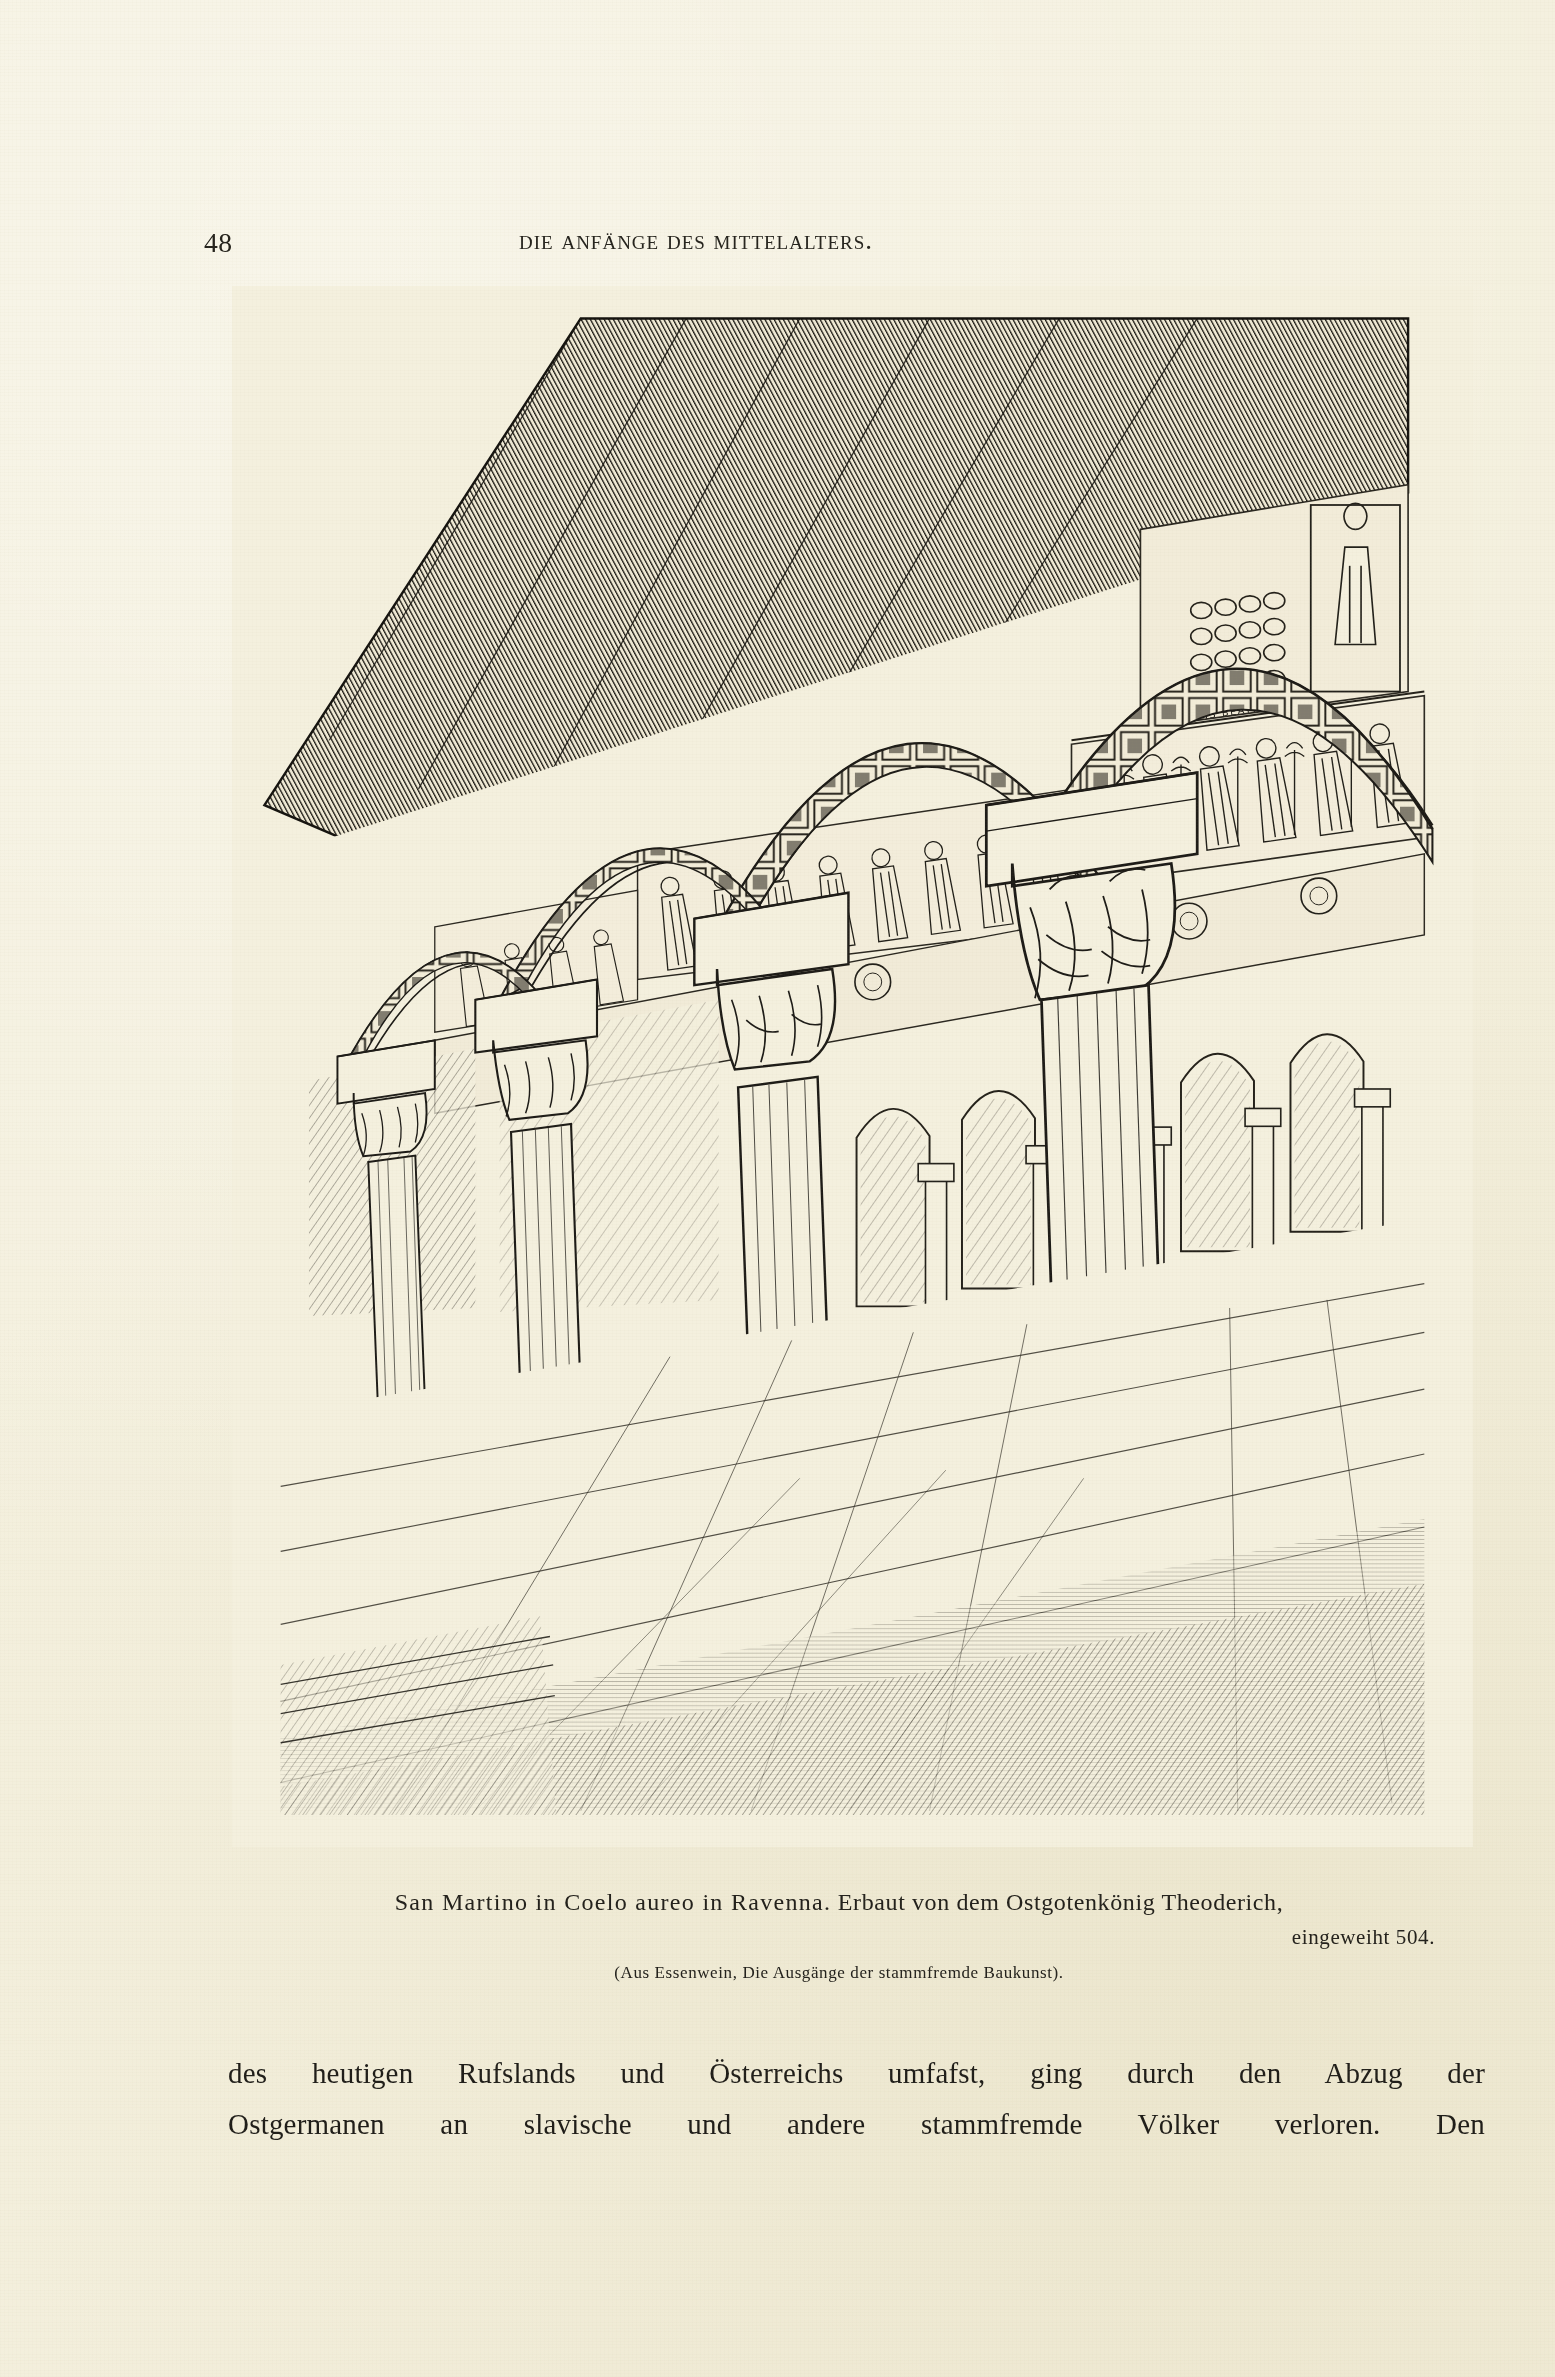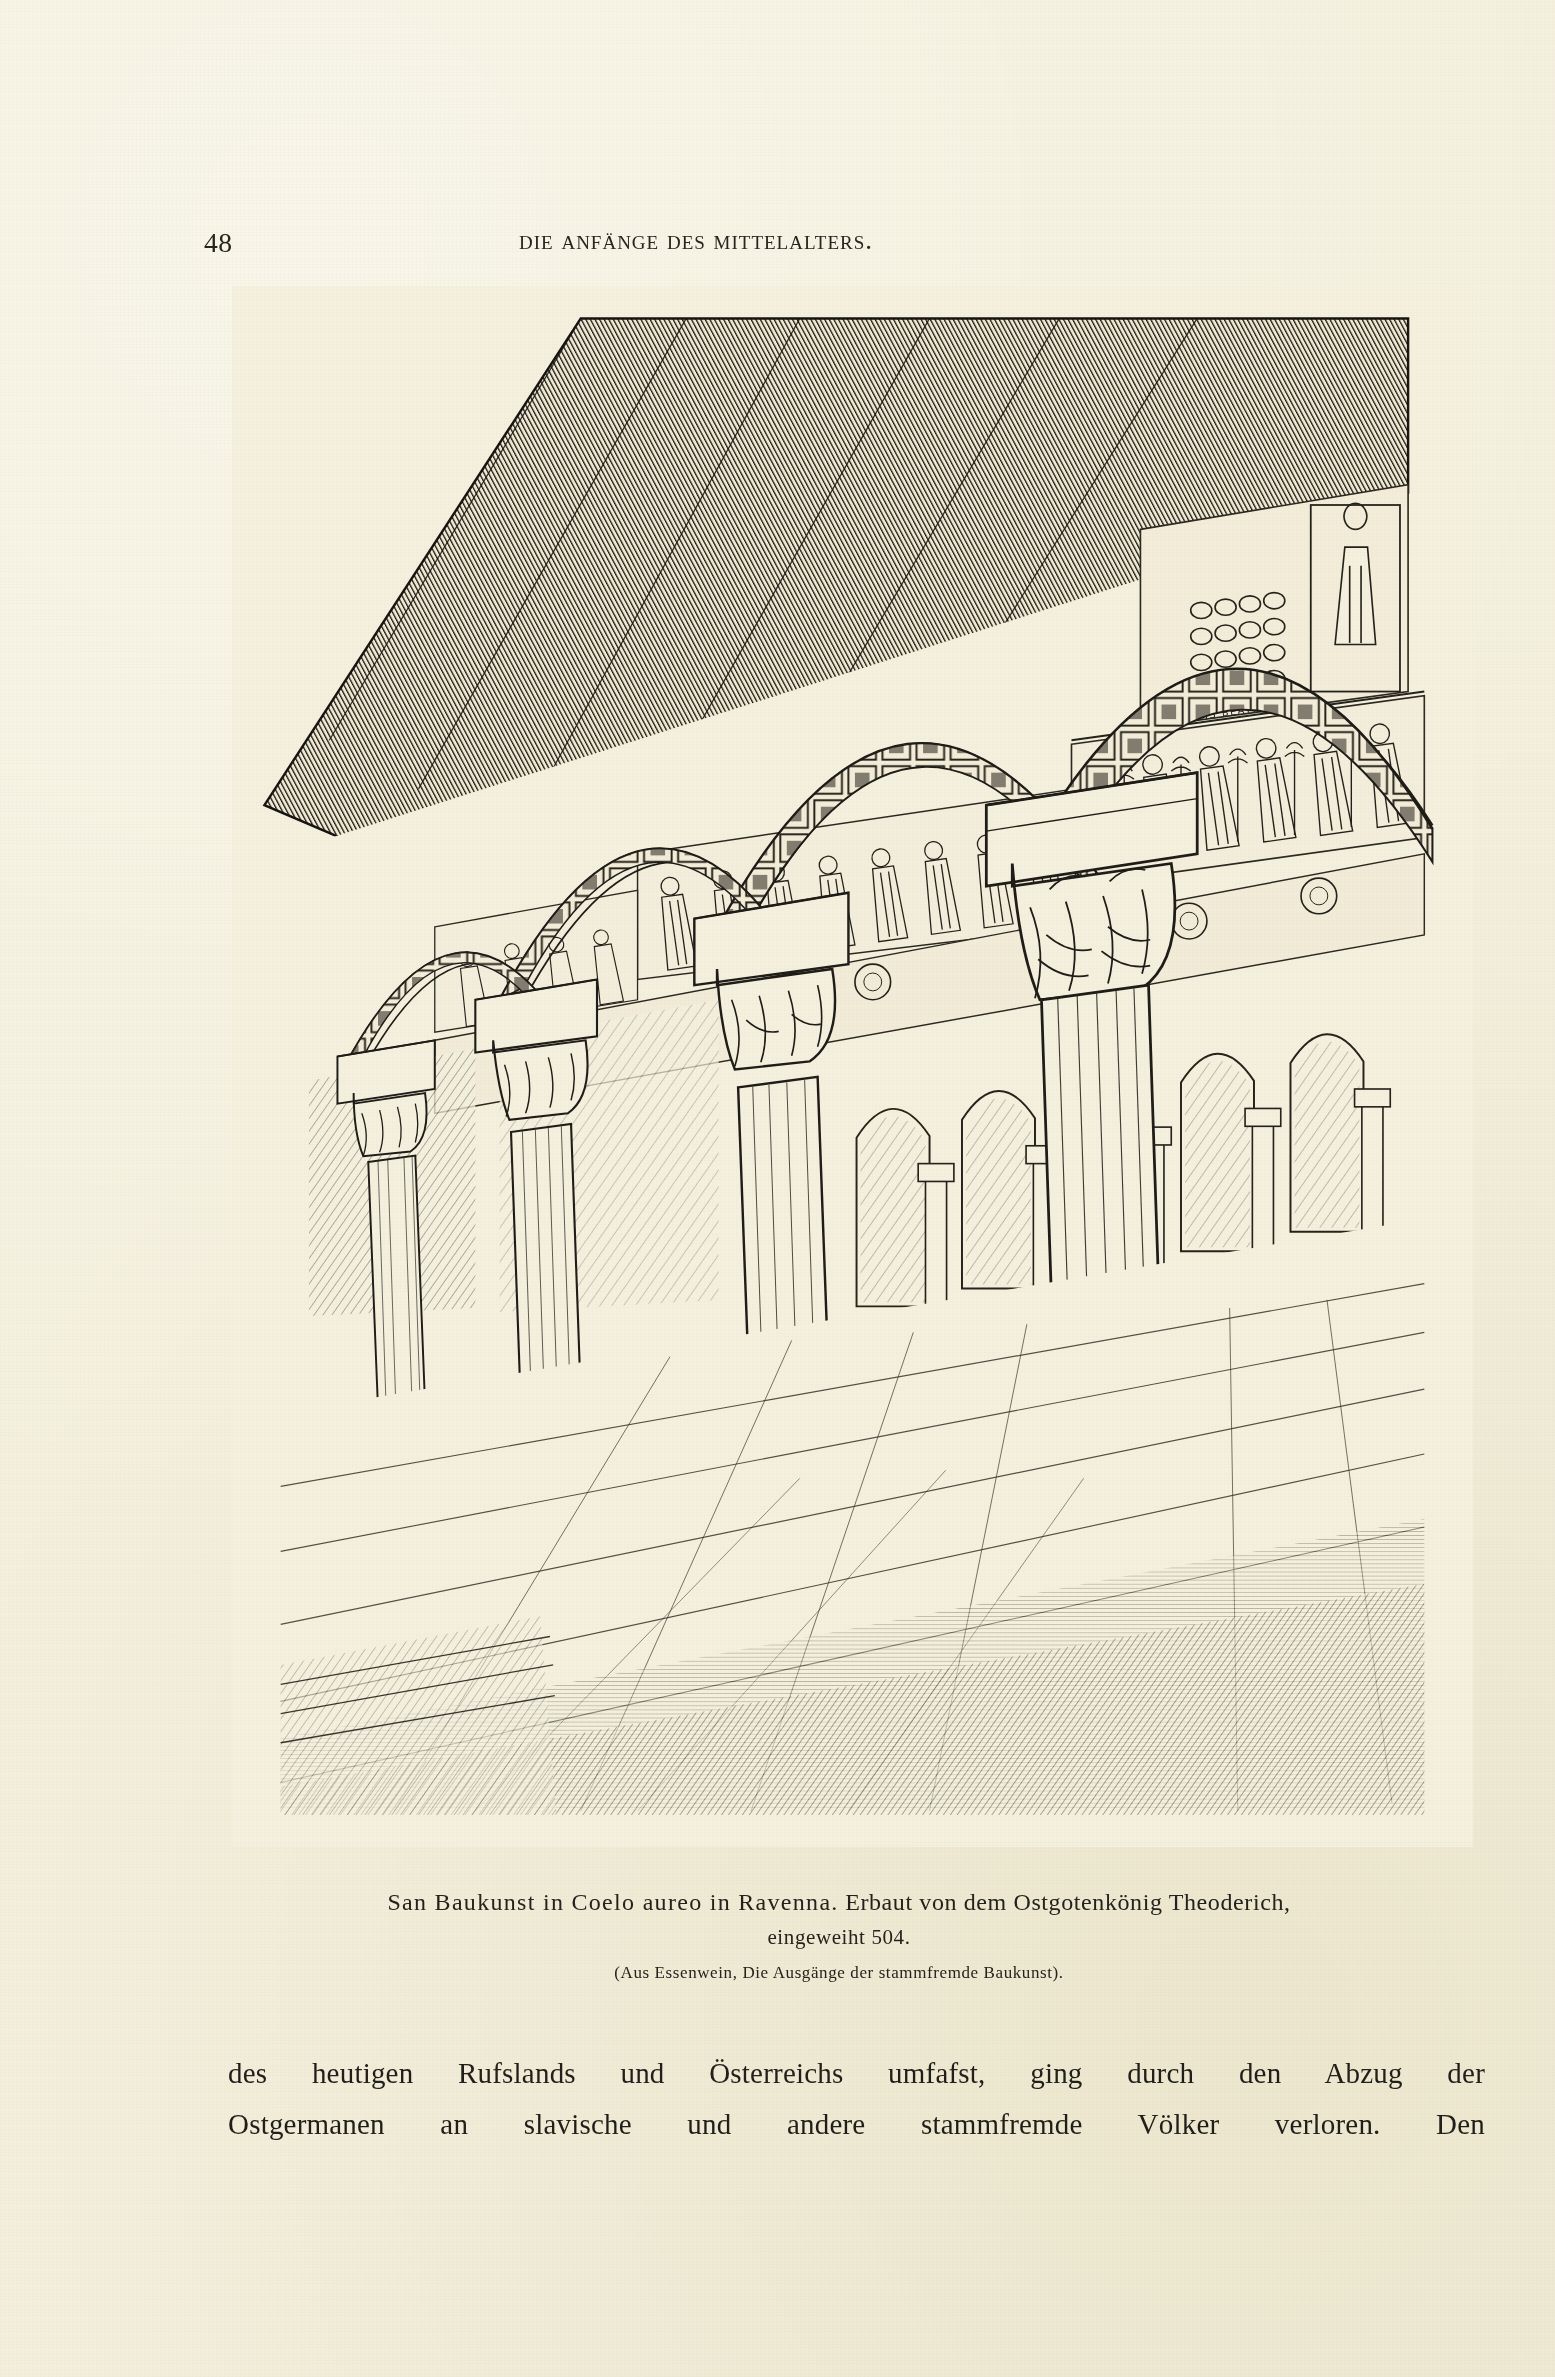--- a/index.html
+++ b/index.html
@@ -96,20 +96,21 @@
     letter-spacing: 1.3px;
   }
   .caption-line1 .cap-rest {
     font-size: 24px;
     letter-spacing: 0.6px;
   }
   .caption-line2 {
     font-size: 21px;
     letter-spacing: 0.6px;
     margin-top: 4.9px;
+    text-align: right;
   }
   .caption-source {
     font-size: 17px;
     letter-spacing: 0.6px;
     margin-top: 13px;
   }
 
   
   .body-text {
     position: absolute;
@@ -586,21 +587,21 @@
           <line x1="60" y1="1760" x2="396" y2="1700"></line>
           <line x1="60" y1="1796" x2="398" y2="1738"></line>
         </g>
 
         <rect x="2" y="2" width="1526" height="1921" fill="none" stroke="none"></rect>
       </svg>
     </div>
 
     <div class="caption">
       <div class="caption-line1">
-        <span class="cap-title">San Baukunst in Coelo aureo in Ravenna.</span>
+        <span class="cap-title">San Martino in Coelo aureo in Ravenna.</span>
         <span class="cap-rest">Erbaut von dem Ostgotenkönig Theoderich,</span>
       </div>
       <div class="caption-line2">eingeweiht 504.</div>
       <div class="caption-source">(Aus Essenwein, Die Ausgänge der stammfremde Baukunst).</div>
     </div>
 
     <div class="body-text">
       <p>des heutigen Rufslands und Österreichs umfafst, ging durch den Abzug der</p>
       <p>Ostgermanen an slavische und andere stammfremde Völker verloren. Den</p>
     </div>

